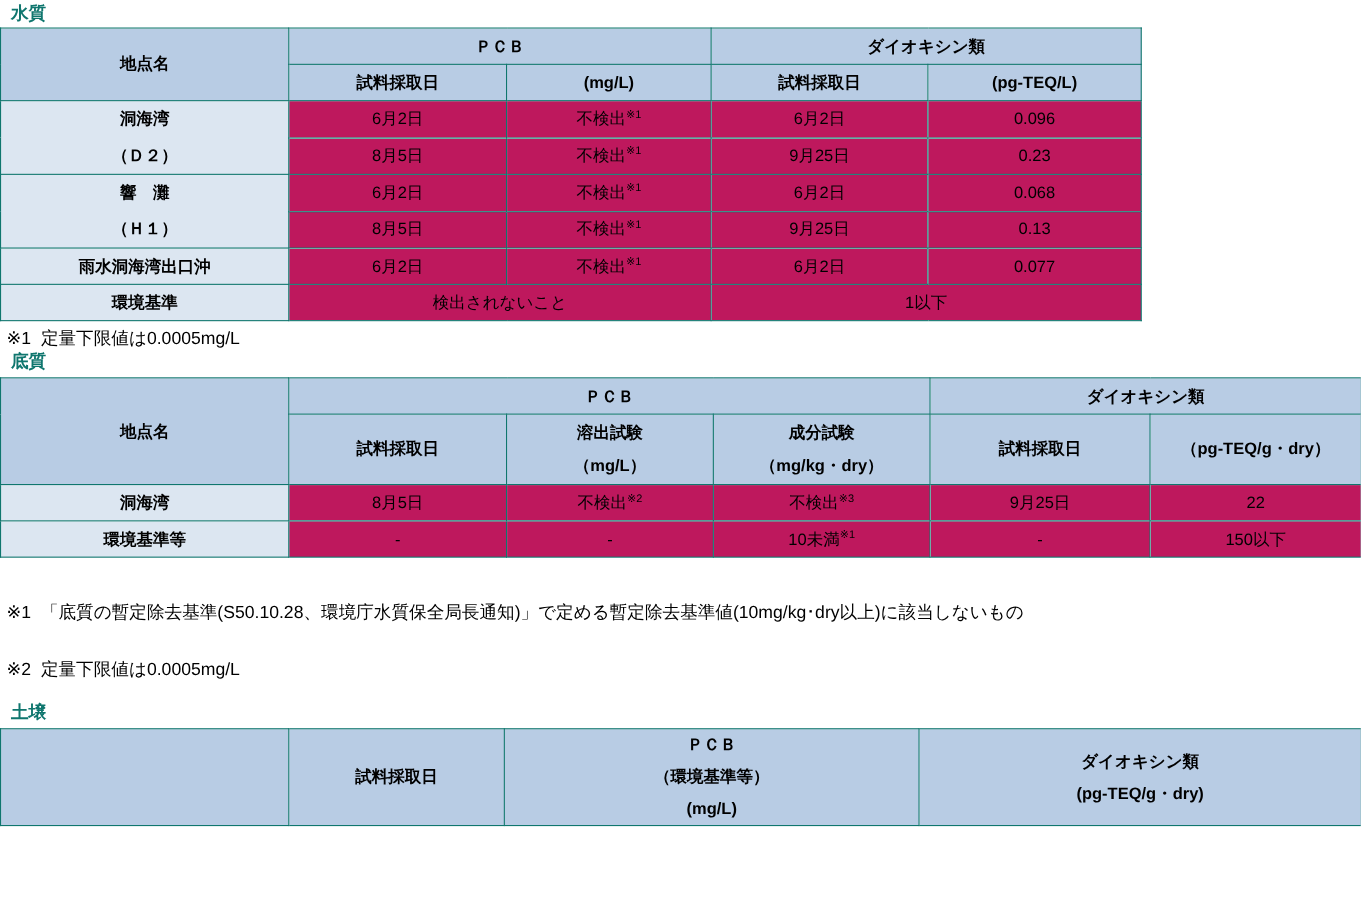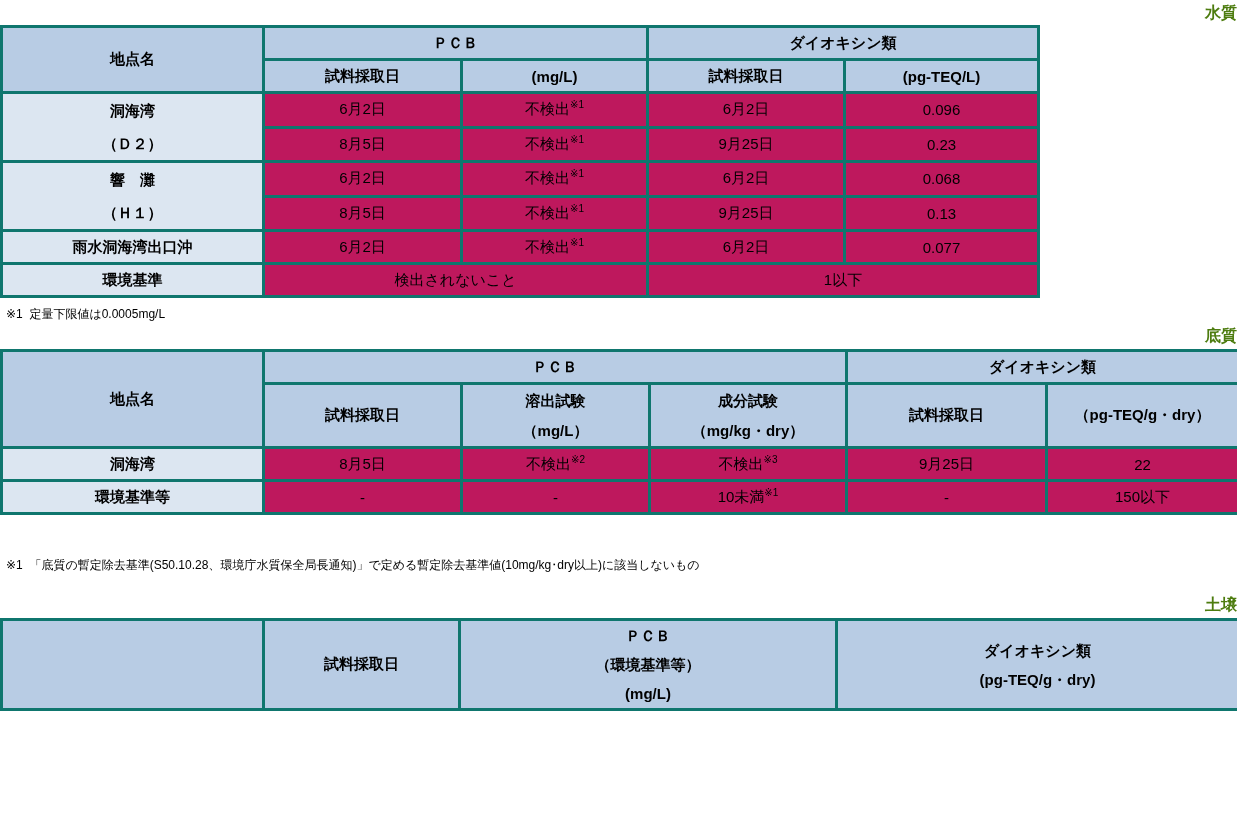--- a/index.html
+++ b/index.html
@@ -2,46 +2,46 @@
 <html><head>
 <meta charset="utf-8">
 <style>
   html,body { margin:0; padding:0; }
   body {
     width:1237px; height:828px; overflow:hidden;
     background:#ffffff; color:#000;
     font-family:"Liberation Sans","DejaVu Sans",sans-serif;
   }
   .section-title {
-    font-size:16px; font-weight:bold; color:#4d7c0f;
-    margin:4px 0 3px 10px; line-height:18px;text-align:right;
+    font-size:16px; font-weight:bold; color:#0f766e;
+    margin:4px 0 3px 10px; line-height:18px;
   }
   .mt { margin-bottom:4px; }
   table { border-collapse:collapse; table-layout:fixed; }
   th,td {
-    border:3px solid #0f766e; text-align:center; vertical-align:middle;
+    border:1px solid #0f766e; text-align:center; vertical-align:middle;
     font-size:15px; padding:0; overflow:hidden;
   }
   thead th { background:#B8CCE4; font-weight:bold; }
   tbody th { background:#DCE6F1; font-weight:bold; }
   tbody td { background:#be185d; font-weight:normal; }
   sup.ref { font-size:10px; vertical-align:super; line-height:0; }
   .t1 { width:1037px; }
   .t1 tr { height:33px; }
   .t1 tbody th div { line-height:33px; }
   .t2 { width:1237px; }
   .t2 .h1 { height:33px; }
   .t2 .h2 { height:64px; }
   .t2 tbody tr { height:33px; }
   .t2 .ml { line-height:30px; }
   .t3 { width:1237px; }
   .t3 thead tr { height:88px; }
   .t3 .ml { line-height:29px; }
   .note {
-    font-size:12px; line-height:17px; color:#000;
+    font-size:16px; line-height:17px; color:#000;
     margin:8px 0 0 6px; white-space:pre-wrap;
     font-family:"Liberation Sans","DejaVu Sans",sans-serif;
   }
   .notes div { margin-bottom:1px; }
 </style>
 </head>
 <body>
 
 <div class="section-title">水質</div>
 
@@ -162,20 +162,21 @@
       <td>-</td>
       <td><span>10未満</span><sup class="ref">※1</sup></td>
       <td>-</td>
       <td>150以下</td>
     </tr>
   </tbody>
 </table>
 
 <div class="note notes">
   <div>※1  「底質の暫定除去基準(S50.10.28、環境庁水質保全局長通知)」で定める暫定除去基準値(10mg/kg･dry以上)に該当しないもの</div>
+  <div>※2  定量下限値は0.0005mg/L</div>
 </div>
 
 <div class="section-title mt">土壌</div>
 
 <table class="t3">
   <colgroup>
     <col style="width:262px">
       <col style="width:196px">
       <col style="width:377px">
       <col style="width:402px">

